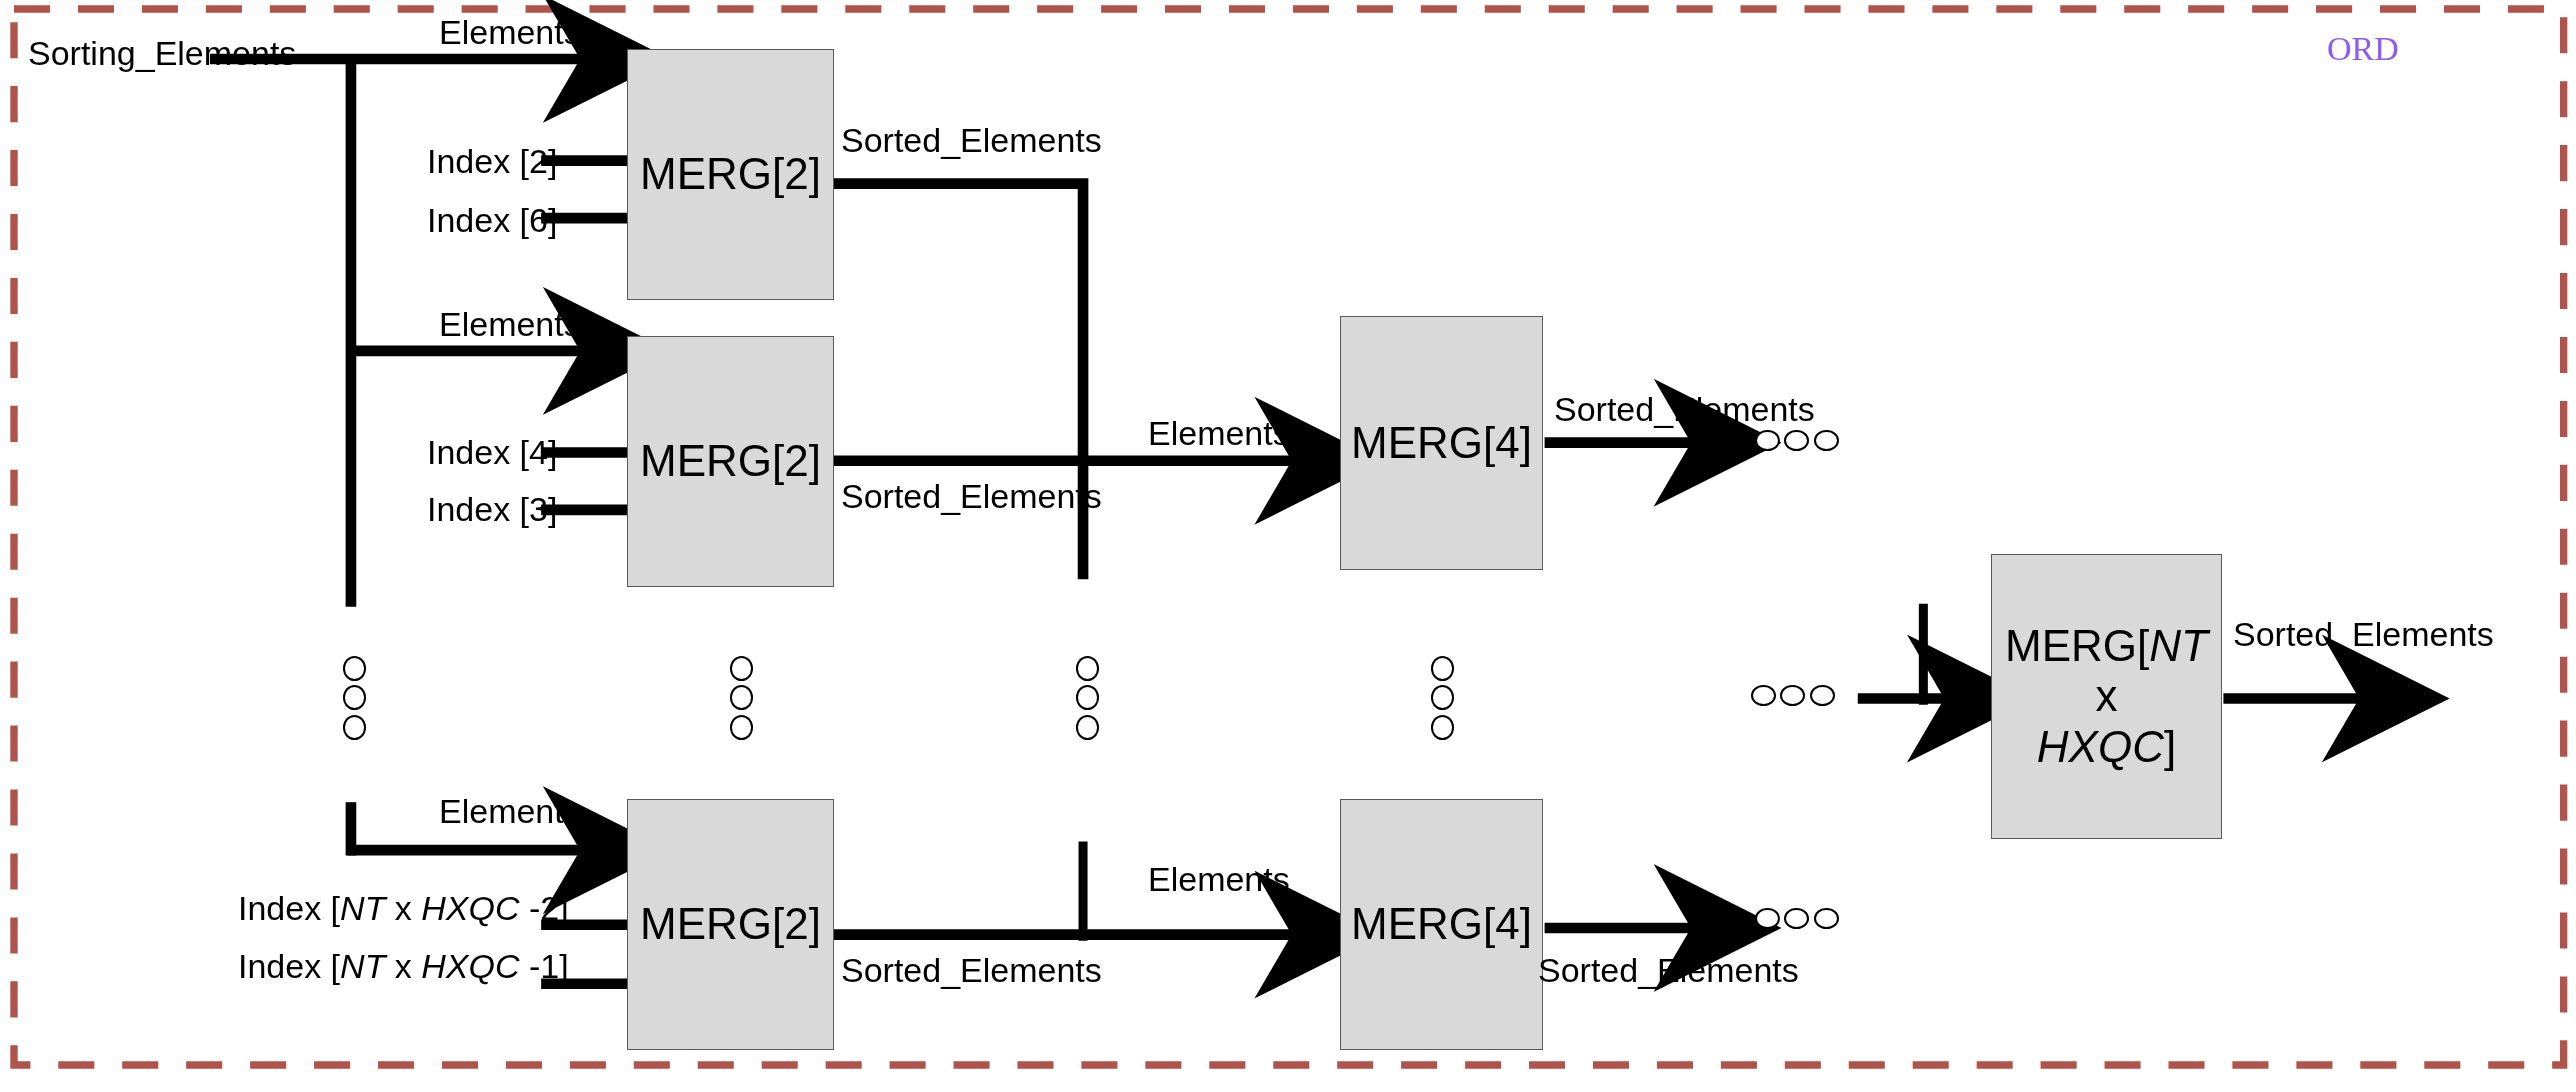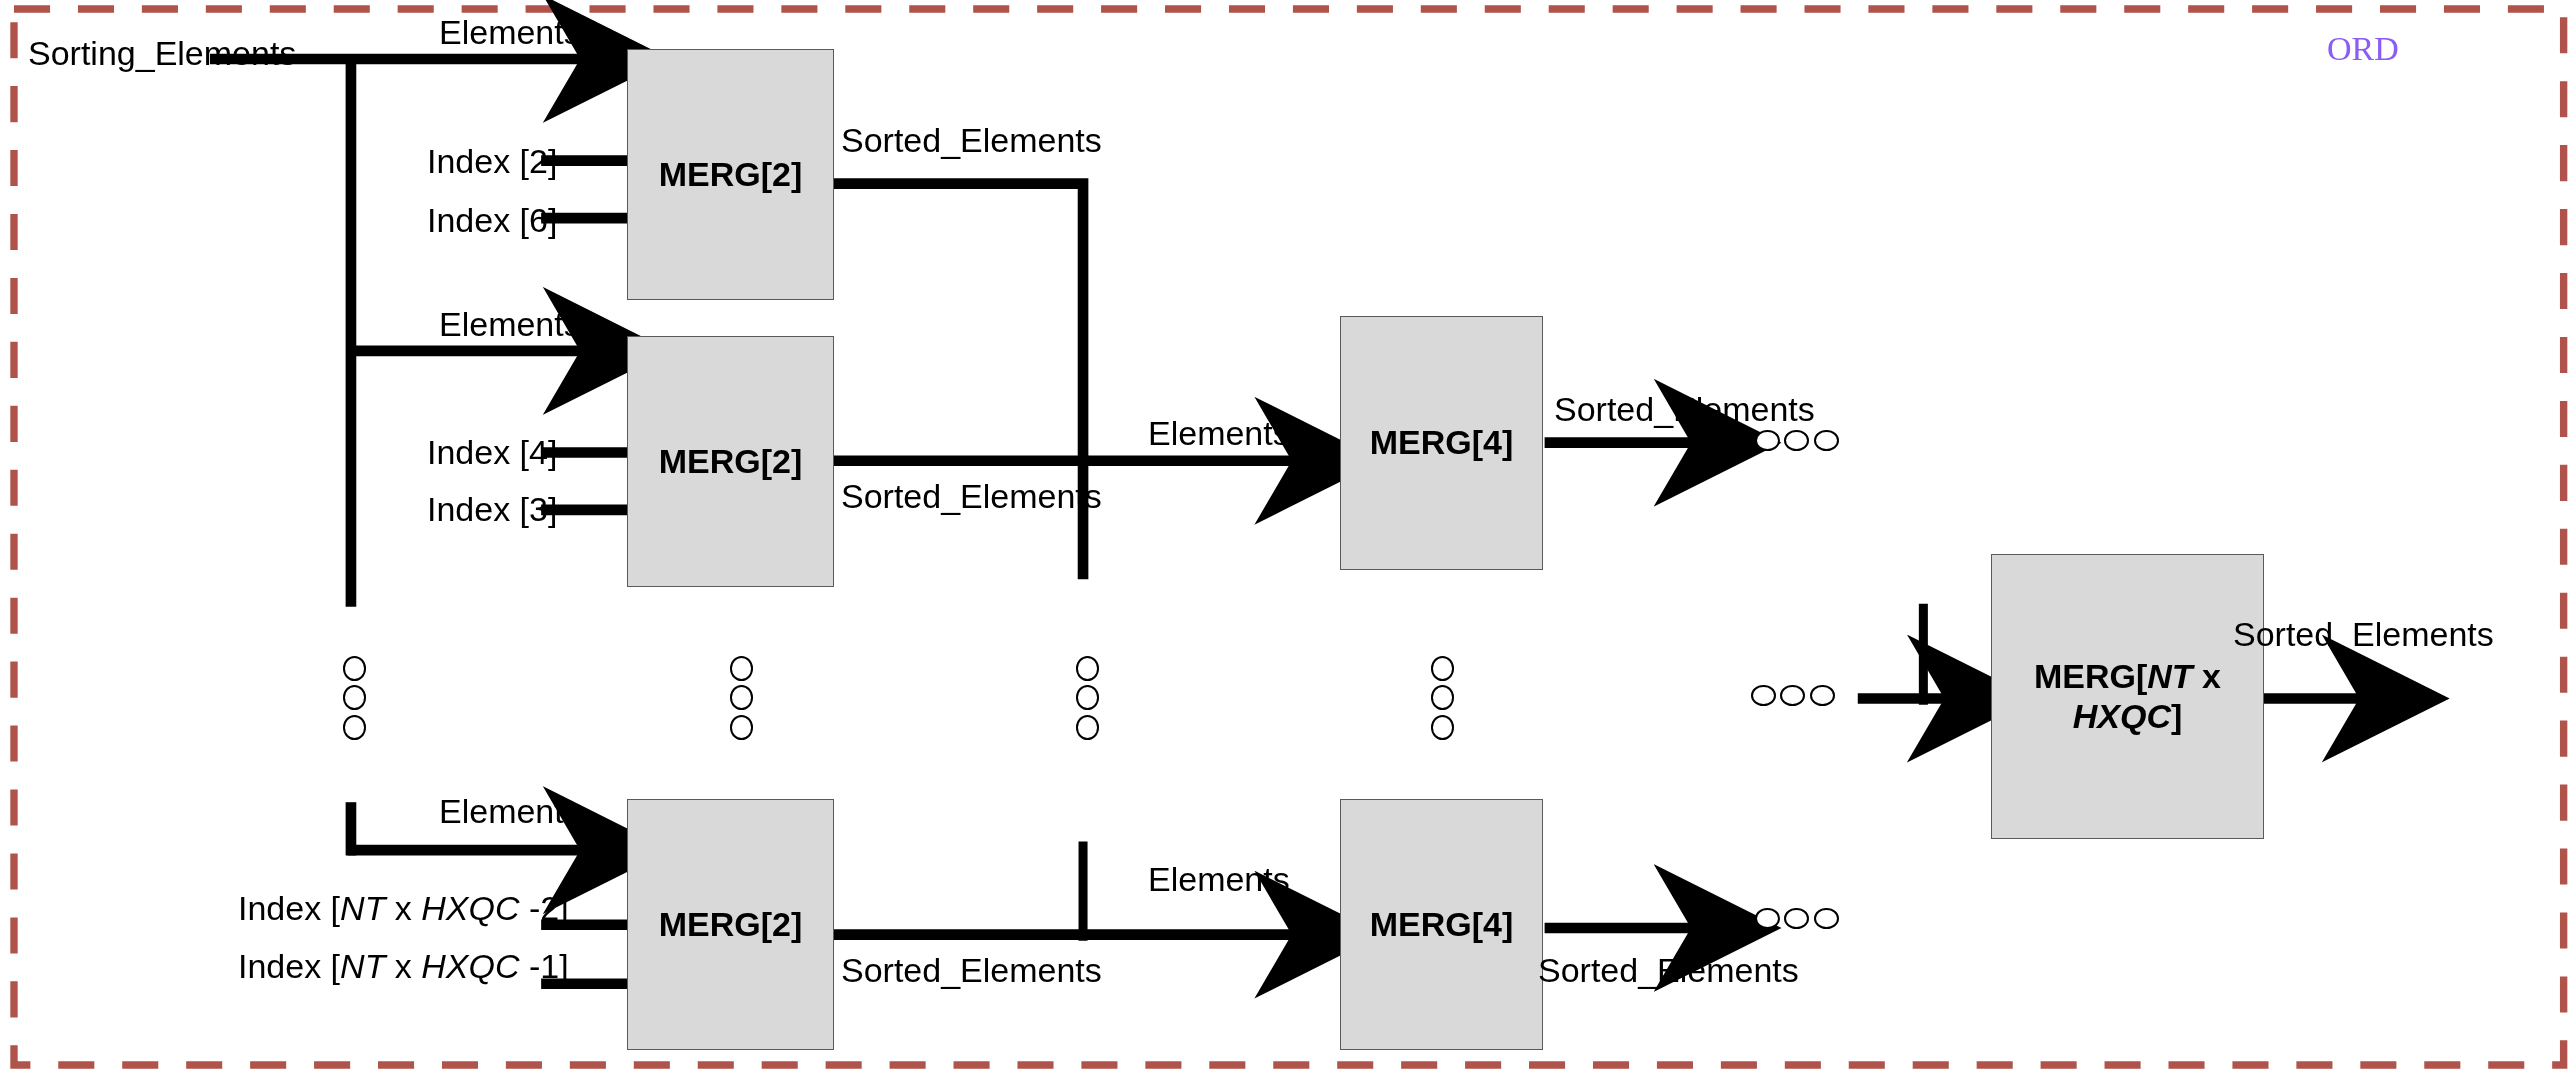--- a/index.html
+++ b/index.html
@@ -29,24 +29,23 @@
   .blk{
     position:absolute;
     background:#d9d9d9;
     border:1.6px solid #5a5a5a;
     box-sizing:border-box;
     display:flex;
     align-items:center;
     justify-content:center;
     text-align:center;
     font-family:"Liberation Sans", sans-serif;
-    font-size:34px;
+    font-size:44px;
     color:#000000;
     line-height:1.15;
-    font-weight:bold;
   }
   .dotcol{position:absolute;display:flex;flex-direction:column;gap:4.9px;}
   .dotrow{position:absolute;display:flex;flex-direction:row;gap:4.9px;}
   .dot{
     width:23px;height:24.6px;
     border:2.5px solid #000000;
     border-radius:50%;
     box-sizing:border-box;
     background:#ffffff;
   }
@@ -114,21 +113,21 @@
   </div>
 
   <div class="blk" style="left:1340px;top:316px;width:203px;height:254px;">
     <span>MERG[4]</span>
   </div>
 
   <div class="blk" style="left:1340px;top:799px;width:203px;height:251px;">
     <span>MERG[4]</span>
   </div>
 
-  <div class="blk" style="left:1991px;top:554px;width:273px;height:285px;">
+  <div class="blk" style="left:1991px;top:554px;width:231px;height:285px;">
     <span>
       <span>MERG[</span><em>NT</em><span> x </span><br>
       <em>HXQC</em><span>]</span>
     </span>
   </div>
 
   <div class="dotcol" style="left:343px;top:656px;">
     <span class="dot"></span>
     <span class="dot"></span>
     <span class="dot"></span>

